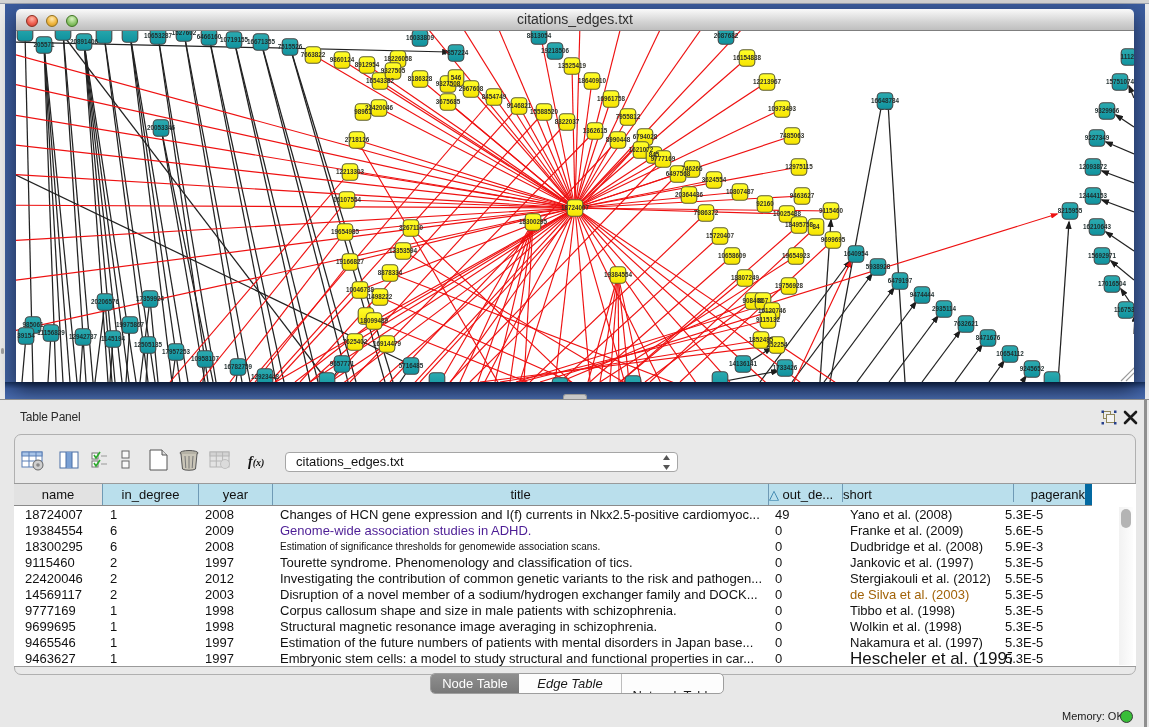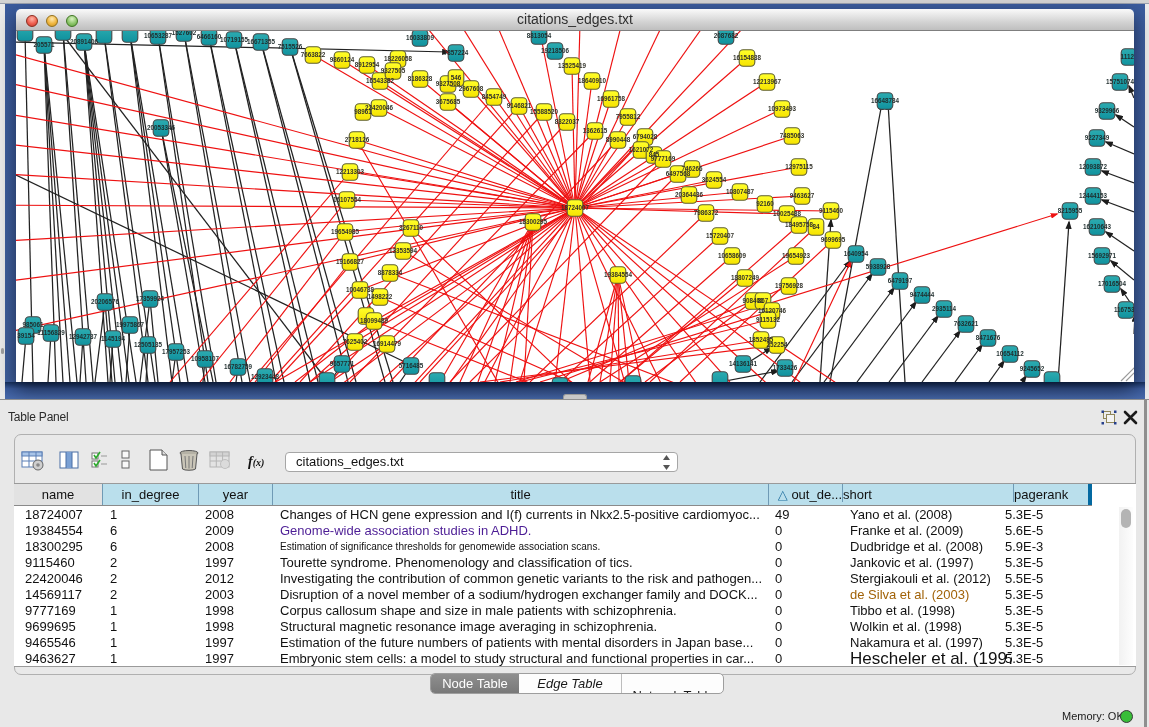--- a/index.html
+++ b/index.html
@@ -496,21 +496,21 @@
 <text x="763" y="303.2" font-size="6.3" text-anchor="middle" font-weight="bold" fill="#33332a" font-family="Liberation Sans, sans-serif">867</text>
 <text x="772" y="313.2" font-size="6.3" text-anchor="middle" font-weight="bold" fill="#33332a" font-family="Liberation Sans, sans-serif">16120746</text>
 <text x="768" y="322.2" font-size="6.3" text-anchor="middle" font-weight="bold" fill="#33332a" font-family="Liberation Sans, sans-serif">9115132</text>
 <path d="M1121,381 L1135,367 M1126,381 L1135,372" stroke="#9a9a9a" stroke-width="1.2" fill="none"></path>
 </g>
 </svg>
 <div class="abs" style="left:1px;top:348px;width:3px;height:6px;background:#9a9a9a;border-radius:2px;"></div>
 
 <div class="abs" style="left:0;top:399px;width:1149px;height:328px;background:#e8e8e8;border-top:1px solid #8f8f8f;"></div>
 <div class="abs" style="left:563px;top:394px;width:24px;height:5px;background:#c8c8c8;border:1px solid #9a9a9a;border-bottom:none;border-radius:3px 3px 0 0;"></div>
-<div class="abs" style="left:8px;top:410px;font-size:12px;letter-spacing:-0.2px;color:#2b2b2b;">Table Panel</div>
+<div class="abs" style="left:20px;top:410px;font-size:12px;letter-spacing:-0.2px;color:#2b2b2b;">Table Panel</div>
 
 <svg class="abs" style="left:1101px;top:410px" width="17" height="16" viewBox="0 0 17 16">
 <rect x="2.5" y="1.5" width="7" height="7" fill="#eee" stroke="#8f8659"></rect>
 <rect x="5.5" y="4.5" width="8" height="8" fill="#f4f4f4" stroke="#8f8659"></rect>
 <rect x="0.5" y="0.5" width="2.5" height="2.5" fill="#27408b"></rect>
     <rect x="13" y="0.5" width="2.5" height="2.5" fill="#27408b"></rect>
 <rect x="0.5" y="12" width="2.5" height="2.5" fill="#27408b"></rect>
     <rect x="13" y="12" width="2.5" height="2.5" fill="#27408b"></rect>
 </svg>
 <svg class="abs" style="left:1123px;top:409px" width="15" height="16" viewBox="0 0 15 16">
@@ -585,23 +585,23 @@
 </div>
 
 <div class="abs" style="left:14px;top:483px;width:1122px;height:184px;background:#fff;border-top:1px solid #9a9a9a;border-bottom:1px solid #9a9a9a;"></div>
 
 <div class="abs" style="left:14px;top:484px;width:1078px;height:21px;background:#badfec;"></div>
 <div class="abs" style="left:14px;top:484px;width:89px;height:21px;background:#e2e2e2;"></div>
 <div class="abs" style="left:14px;top:484px;width:89px;height:21px;background:#e2e2e2;border-right:1px solid #6f9ab5;font-size:13px;color:#111;text-align:center;line-height:21px;overflow:hidden;">name</div>
 <div class="abs" style="left:103px;top:484px;width:96px;height:21px;background:#badfec;border-right:1px solid #6f9ab5;font-size:13px;color:#111;text-align:center;line-height:21px;overflow:hidden;">in_degree</div>
 <div class="abs" style="left:199px;top:484px;width:74px;height:21px;background:#badfec;border-right:1px solid #6f9ab5;font-size:13px;color:#111;text-align:center;line-height:21px;overflow:hidden;">year</div>
 <div class="abs" style="left:273px;top:484px;width:496px;height:21px;background:#badfec;border-right:1px solid #6f9ab5;font-size:13px;color:#111;text-align:center;line-height:21px;overflow:hidden;">title</div>
-<div class="abs" style="left:769px;top:484px;width:74px;height:18px;background:#badfec;border-right:1px solid #6f9ab5;font-size:13px;color:#111;text-align:right;line-height:21px;overflow:hidden;"><span style="color:#1f6f9f">△</span> out_de...</div>
+<div class="abs" style="left:769px;top:484px;width:74px;height:18px;background:#badfec;border-right:1px solid #6f9ab5;font-size:13px;color:#111;text-align:left;line-height:21px;overflow:hidden;"><span style="color:#1f6f9f">△</span> out_de...</div>
 <div class="abs" style="left:843px;top:484px;width:171px;height:18px;background:#badfec;border-right:1px solid #6f9ab5;font-size:13px;color:#111;text-align:left;line-height:21px;overflow:hidden;">short</div>
-<div class="abs" style="left:1014px;top:484px;width:78px;height:21px;background:#badfec;border-right:4px solid #0369a1;font-size:13px;color:#111;text-align:left;line-height:21px;overflow:hidden;">pagerank</div>
+<div class="abs" style="left:1014px;top:484px;width:78px;height:21px;background:#badfec;border-right:7px solid #0369a1;font-size:13px;color:#111;text-align:right;line-height:21px;overflow:hidden;">pagerank</div>
 <div class="abs" style="left:14px;top:505px;width:1078px;height:1px;background:#8a8a8a;"></div>
 
 <div class="abs" style="left:25px;top:507px;width:75px;height:16px;line-height:16px;font-size:13px;color:#111;white-space:nowrap;overflow:hidden;">18724007</div>
 <div class="abs" style="left:110px;top:507px;width:60px;height:16px;line-height:16px;font-size:13px;color:#111;white-space:nowrap;overflow:hidden;">1</div>
 <div class="abs" style="left:205px;top:507px;width:60px;height:16px;line-height:16px;font-size:13px;color:#111;white-space:nowrap;overflow:hidden;">2008</div>
 <div class="abs" style="left:280px;top:507px;width:487px;height:16px;line-height:16px;font-size:13px;color:#111;white-space:nowrap;overflow:hidden;">Changes of HCN gene expression and I(f) currents in Nkx2.5-positive cardiomyoc...</div>
 <div class="abs" style="left:775px;top:507px;width:60px;height:16px;line-height:16px;font-size:13px;color:#111;white-space:nowrap;overflow:hidden;">49</div>
 <div class="abs" style="left:850px;top:507px;width:162px;height:16px;line-height:16px;font-size:13px;color:#111;white-space:nowrap;overflow:hidden;">Yano et al. (2008)</div>
 <div class="abs" style="left:1005px;top:507px;width:80px;height:16px;line-height:16px;font-size:13px;color:#111;white-space:nowrap;overflow:hidden;">5.3E-5</div>
 <div class="abs" style="left:25px;top:523px;width:75px;height:16px;line-height:16px;font-size:13px;color:#111;white-space:nowrap;overflow:hidden;">19384554</div>

